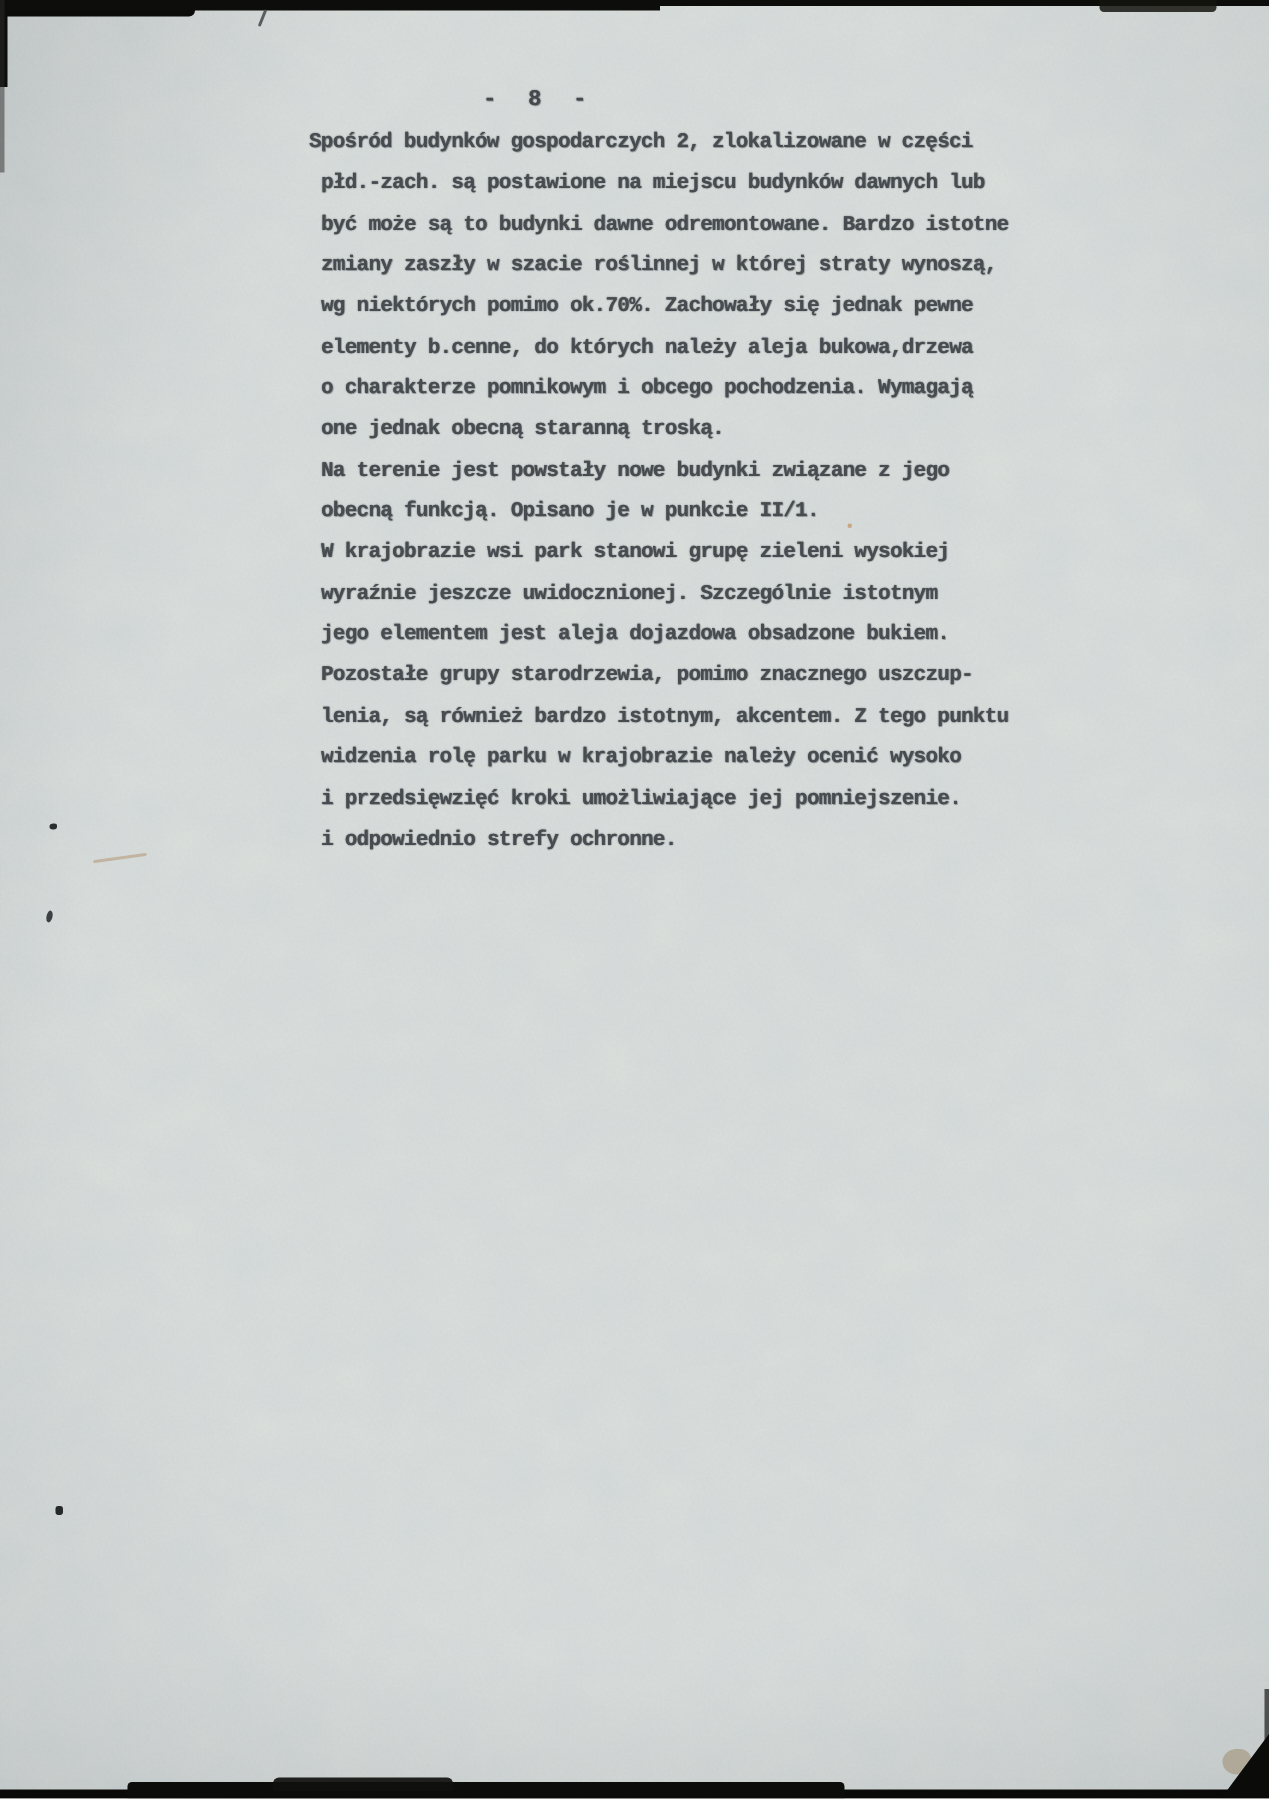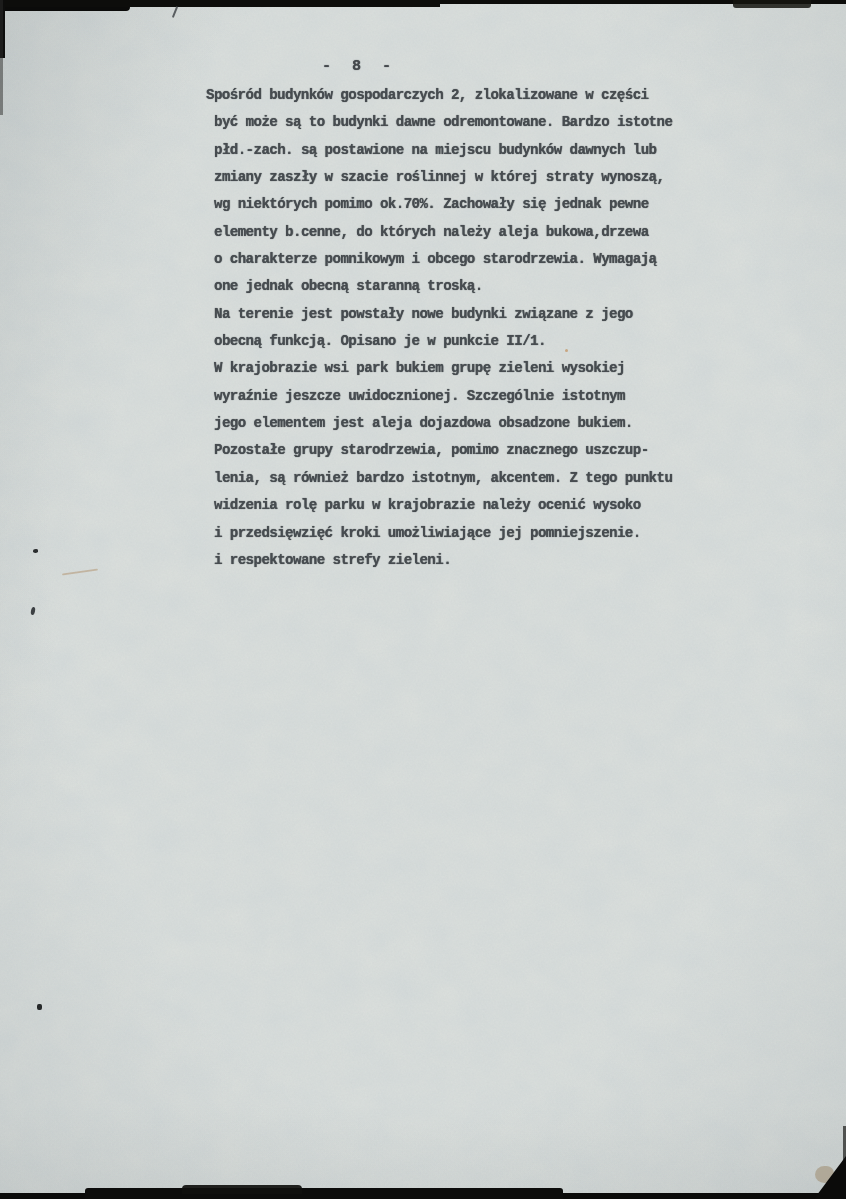--- a/index.html
+++ b/index.html
@@ -100,37 +100,37 @@
     <rect width="846" height="1199" fill="#dbdfdc" filter="url(#mottle)" opacity="0.55"></rect>
     <rect width="846" height="1199" fill="#dbdfdc" filter="url(#grain)" opacity="0.35"></rect>
   </svg>
 
   <div class="vignette"></div>
 
   <div class="pagenum">- 8 -</div>
 
   <div class="text-block">
     <div class="ln first">Spośród budynków gospodarczych 2, zlokalizowane w części</div>
+    <div class="ln">płd.-zach. są postawione na miejscu budynków dawnych lub</div>
     <div class="ln">być może są to budynki dawne odremontowane. Bardzo istotne</div>
-    <div class="ln">płd.-zach. są postawione na miejscu budynków dawnych lub</div>
     <div class="ln">zmiany zaszły w szacie roślinnej w której straty wynoszą,</div>
     <div class="ln">wg niektórych pomimo ok.70%. Zachowały się jednak pewne</div>
     <div class="ln">elementy b.cenne, do których należy aleja bukowa,drzewa</div>
-    <div class="ln">o charakterze pomnikowym i obcego starodrzewia. Wymagają</div>
+    <div class="ln">o charakterze pomnikowym i obcego pochodzenia. Wymagają</div>
     <div class="ln">one jednak obecną staranną troską.</div>
     <div class="ln">Na terenie jest powstały nowe budynki związane z jego</div>
     <div class="ln">obecną funkcją. Opisano je w punkcie II/1.</div>
-    <div class="ln">W krajobrazie wsi park bukiem grupę zieleni wysokiej</div>
+    <div class="ln">W krajobrazie wsi park stanowi grupę zieleni wysokiej</div>
     <div class="ln">wyraźnie jeszcze uwidocznionej. Szczególnie istotnym</div>
     <div class="ln">jego elementem jest aleja dojazdowa obsadzone bukiem.</div>
     <div class="ln">Pozostałe grupy starodrzewia, pomimo znacznego uszczup-</div>
     <div class="ln">lenia, są również bardzo istotnym, akcentem. Z tego punktu</div>
     <div class="ln">widzenia rolę parku w krajobrazie należy ocenić wysoko</div>
     <div class="ln">i przedsięwzięć kroki umożliwiające jej pomniejszenie.</div>
-    <div class="ln">i respektowane strefy zieleni.</div>
+    <div class="ln">i odpowiednio strefy ochronne.</div>
   </div>
 
   <div class="art edge-top-base"></div>
   <div class="art edge-top-left"></div>
   <div class="art edge-top-mid"></div>
   <div class="art edge-top-patch"></div>
   <div class="art edge-left-top"></div>
   <div class="art edge-left-fade"></div>
   <div class="art edge-bottom-base"></div>
   <div class="art edge-bottom-bump"></div>

